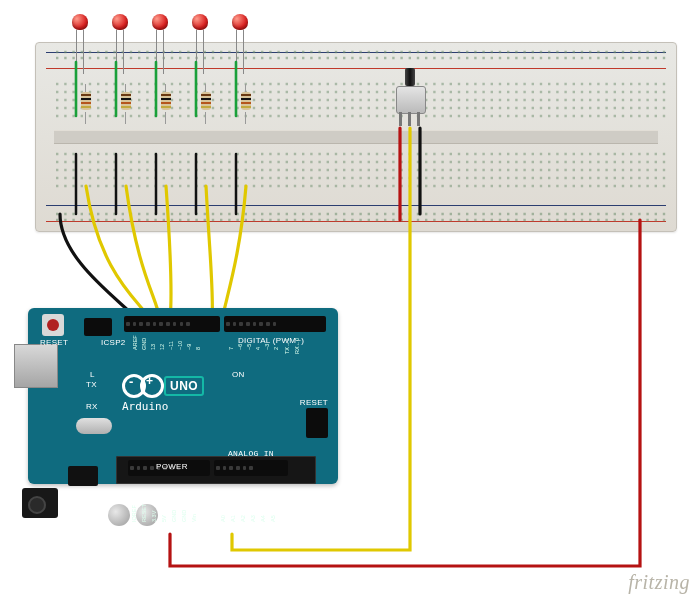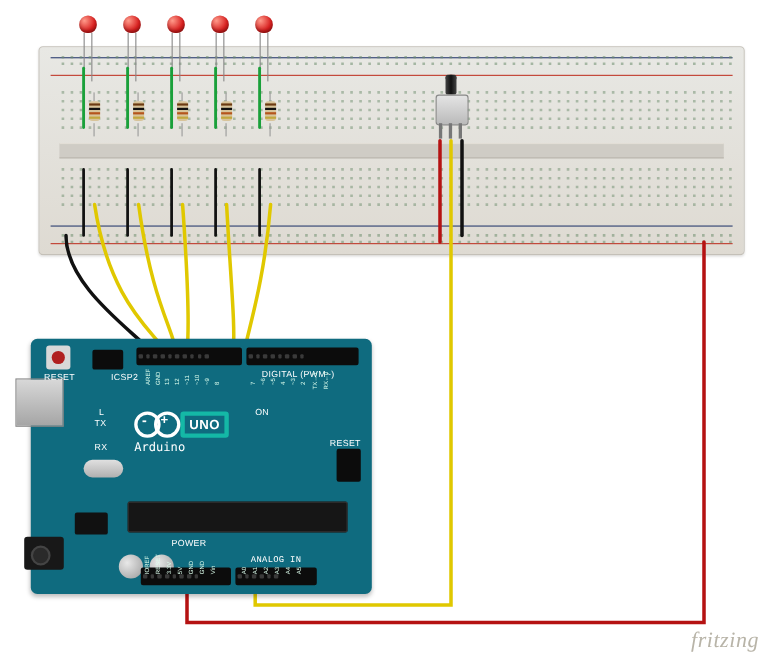--- a/index.html
+++ b/index.html
@@ -153,21 +153,21 @@
   .w-yellow { stroke: #e0c800; stroke-width: 3.2; fill: none; stroke-linecap: round; }
   .w-black  { stroke: #111; stroke-width: 3.2; fill: none; stroke-linecap: round; }
   .w-red    { stroke: #b51212; stroke-width: 3.2; fill: none; stroke-linecap: round; }
   .w-shrt   { stroke-width: 2.5; }
   
   .arduino {
     position: absolute;
     left: 28px;
     top: 308px;
     width: 310px;
-    height: 232px;
+    height: 176px;
     background: #0f6b7f;
     border-radius: 6px;
     box-shadow: 0 2px 4px rgba(0,0,0,.25);
   }
   .arduino .usb {
     position: absolute;
     left: -14px; top: 36px;
     width: 42px; height: 42px;
     background: linear-gradient(#d8d8d8,#a5a5a5);
     border: 1px solid #888;
@@ -236,21 +236,21 @@
   .arduino .logo .inf {
     display: inline-flex;
   }
   .arduino .logo .inf span {
     width: 18px; height: 18px; border: 3px solid #fff; border-radius: 50%;
     margin-right: -6px; position: relative;
   }
   .arduino .logo .inf span:first-child::after{content:"-";position:absolute;left:4px;top:-3px;color:#fff;font-size:13px;}
   .arduino .logo .inf span:last-child::after{content:"+";position:absolute;left:3px;top:-3px;color:#fff;font-size:12px;}
   .arduino .uno {
-    border: 4px solid #14b8a6; border-radius: 3px; padding: 1px 4px; font-size: 12px;
+    border: 2px solid #14b8a6; border-radius: 3px; padding: 1px 4px; font-size: 12px;
   }
   .arduino .txt-ard { position:absolute; left:94px; top:92px; color:#fff; font-size:11px; font-family: monospace;}
   .arduino .crystal {
     position:absolute;left:48px;top:110px;width:36px;height:16px;
     background:linear-gradient(#e0e0e0,#b0b0b0);border-radius:8px;
   }
   .arduino .cap {
     position:absolute;width:22px;height:22px;border-radius:50%;
     background:radial-gradient(circle at 35% 35%,#e8e8e8,#9a9a9a);
   }
@@ -505,21 +505,21 @@
         <span></span>
     </div>
     <div class="header p-bot-right">
       <span></span>
         <span></span>
         <span></span>
         <span></span>
         <span></span>
         <span></span>
     </div>
-    <span class="label" style="left:128px;bottom:42px;">POWER</span>
+    <span class="label" style="left:128px;bottom:13px;">POWER</span>
     <span class="label" style="left:200px;bottom:26px;font-family:Liberation Mono, monospace;">ANALOG IN</span>
 
     <div>
       <span class="pinlabel" style="left:104px;top:42px;">AREF</span>
       <span class="pinlabel" style="left:113px;top:42px;">GND</span>
       <span class="pinlabel" style="left:122px;top:42px;">13</span>
       <span class="pinlabel" style="left:131px;top:42px;">12</span>
       <span class="pinlabel" style="left:140px;top:42px;">~11</span>
       <span class="pinlabel" style="left:149px;top:42px;">~10</span>
       <span class="pinlabel" style="left:158px;top:42px;">~9</span>

